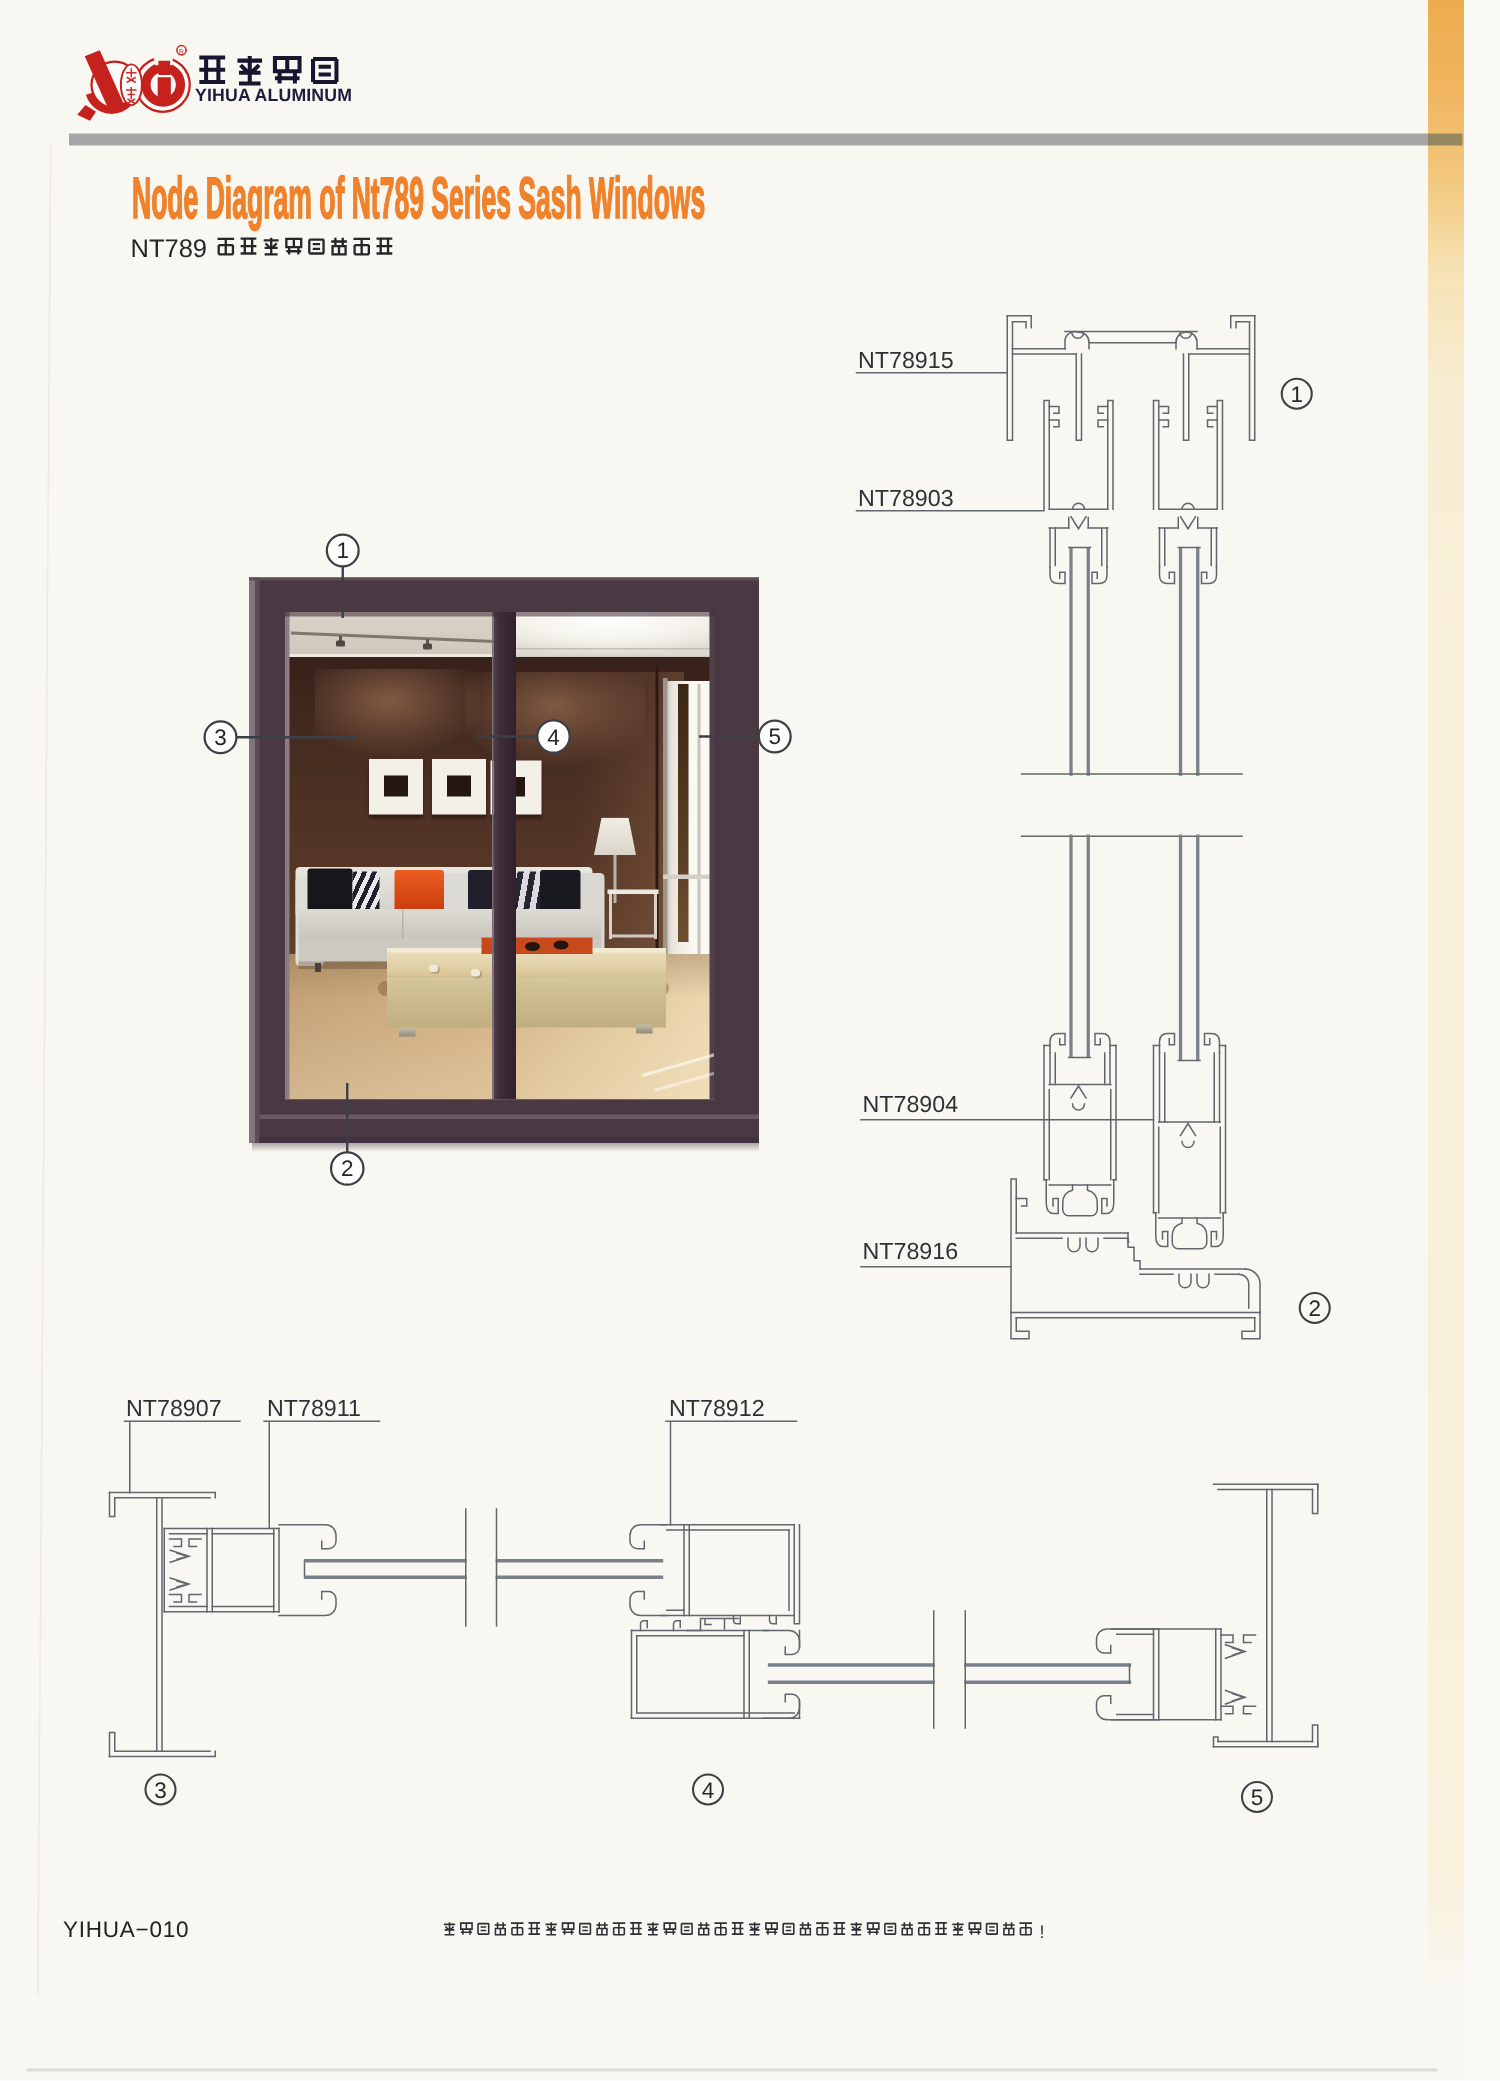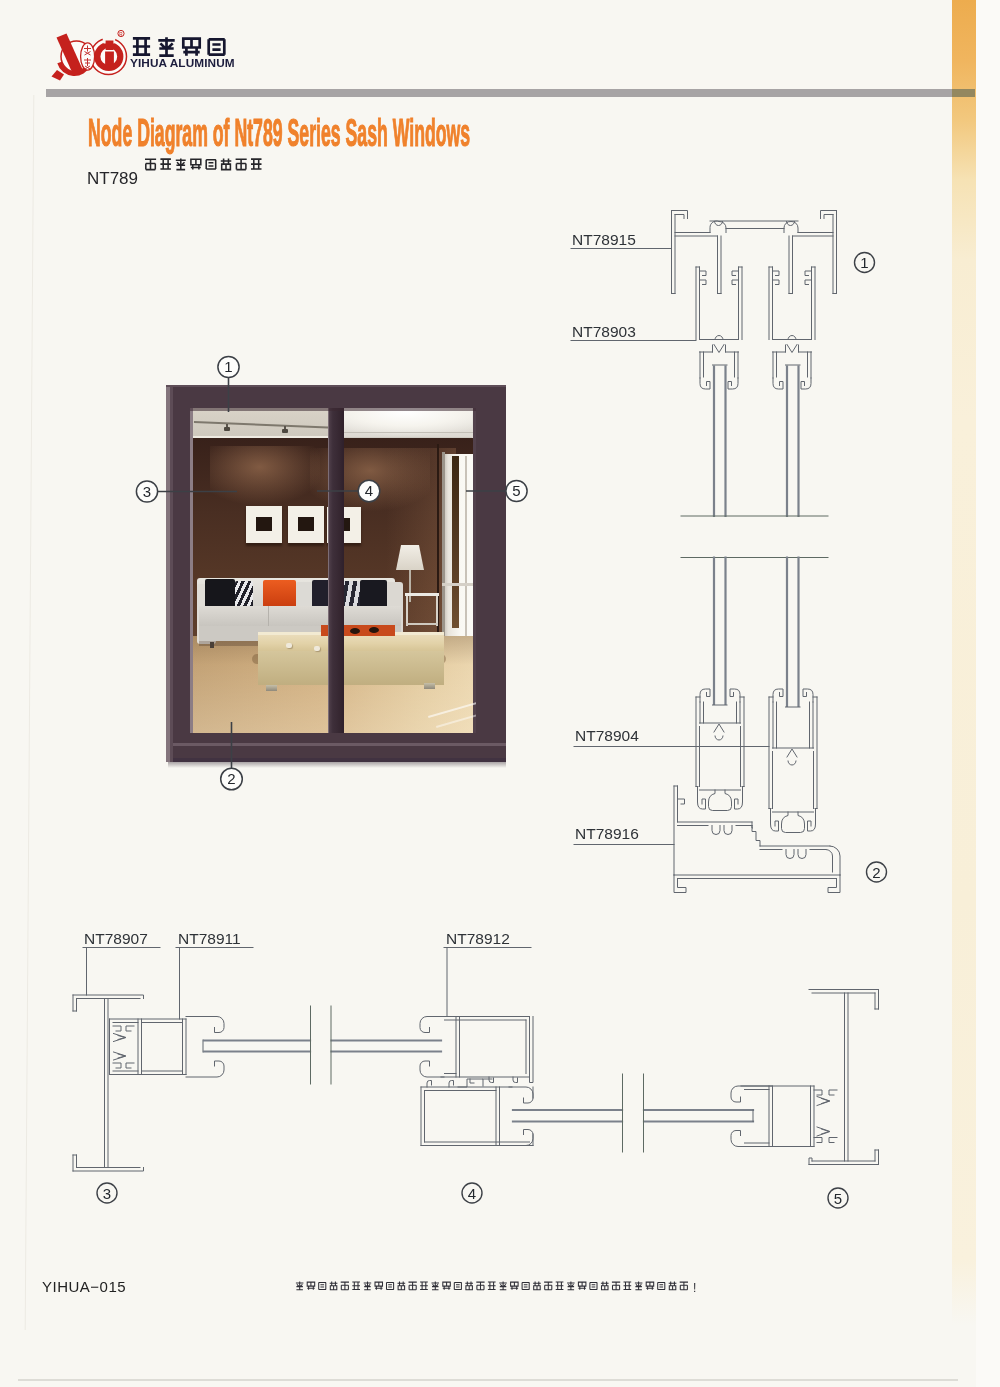--- a/index.html
+++ b/index.html
@@ -33,21 +33,21 @@
       <path d="M 79.7,6.3 V 21.7 M 79.7,6.3 H 95.7 M 95.3,6.3 V 21.7 M 83.4,11.5 H 91.6 M 83.4,16.6 H 91.6 M 79.7,21.7 H 95.7" fill="none" stroke="#16172f" stroke-width="2.70"></path>
     </svg>
 
 <div class="abs" style="left:130px;top:56px;font-size:11.8px;font-weight:bold;color:#1c1d3d;letter-spacing:0.1px;">YIHUA ALUMINUM</div>
 
 <div class="abs" style="left:46px;top:88.5px;width:906px;height:8.5px;background:#a7a4a5;"></div>
 <div class="abs" style="left:952px;top:88.5px;width:23px;height:8.5px;background:#93875f;"></div>
 
 <div class="abs" id="title" style="left:88px;top:112.5px;font-size:39px;font-weight:bold;white-space:nowrap;transform-origin:0 0;transform:scaleX(0.4535);letter-spacing:0px;line-height:1;color:#f0822c;-webkit-text-stroke:1.1px #ef7f28;">Node Diagram of Nt789 Series Sash Windows</div>
 
-<div class="abs" style="left:87px;top:169px;font-size:17px;color:#26262a;">NT789</div>
+<div class="abs" style="left:87px;top:156px;font-size:17px;color:#26262a;">NT789</div>
 
 <svg class="abs" style="left:143px;top:155px" width="130" height="20" viewBox="0 0 130 20">
       <path d="M 2.0,4.3 H 13.1 M 7.5,4.3 V 14.6 M 2.8,8.4 H 12.3 M 2.8,14.6 H 12.3 M 2.8,8.4 V 14.6 M 12.3,8.4 V 14.6" fill="none" stroke="#26262a" stroke-width="1.55"></path>
       <path d="M 17.4,4.1 H 27.9 M 17.4,9.1 H 27.9 M 17.4,14.0 H 27.9 M 20.2,4.1 V 14.0 M 25.1,4.1 V 14.0" fill="none" stroke="#26262a" stroke-width="1.55"></path>
       <path d="M 32.8,5.3 H 42.7 M 37.8,3.5 V 14.6 M 34.0,7.2 L 37.1,10.3 M 41.5,7.2 L 38.4,10.3 M 33.4,14.6 H 42.1 M 33.4,10.3 H 42.1" fill="none" stroke="#26262a" stroke-width="1.55"></path>
       <path d="M 47.9,4.3 H 57.8 V 9.7 H 47.9 Z M 52.9,4.3 V 9.7 M 47.9,12.5 H 57.8 M 49.8,9.7 V 14.6 M 55.9,9.7 V 14.6" fill="none" stroke="#26262a" stroke-width="1.55"></path>
       <path d="M 63.2,4.7 V 14.0 M 63.2,4.7 H 72.9 M 72.7,4.7 V 14.0 M 65.5,7.8 H 70.4 M 65.5,10.9 H 70.4 M 63.2,14.0 H 72.9" fill="none" stroke="#26262a" stroke-width="1.55"></path>
       <path d="M 77.8,6.0 H 88.3 M 80.6,3.5 V 8.4 M 85.5,3.5 V 8.4 M 78.7,9.1 H 87.4 V 14.6 H 78.7 Z M 83.0,9.1 V 14.6" fill="none" stroke="#26262a" stroke-width="1.55"></path>
       <path d="M 92.6,4.3 H 103.7 M 98.1,4.3 V 14.6 M 93.4,8.4 H 102.9 M 93.4,14.6 H 102.9 M 93.4,8.4 V 14.6 M 102.9,8.4 V 14.6" fill="none" stroke="#26262a" stroke-width="1.55"></path>
       <path d="M 108.0,4.1 H 118.5 M 108.0,9.1 H 118.5 M 108.0,14.0 H 118.5 M 110.8,4.1 V 14.0 M 115.7,4.1 V 14.0" fill="none" stroke="#26262a" stroke-width="1.55"></path>
@@ -433,21 +433,21 @@
       </g>
       <g>
         <circle cx="472" cy="1193" r="10" stroke="#3d4147" stroke-width="1.4" fill="none"></circle>
         <text x="472" y="1198.5" font-family="Liberation Sans" font-size="15" fill="#23282e" text-anchor="middle" stroke="none">4</text>
       </g>
       <g>
         <circle cx="838" cy="1198" r="10" stroke="#3d4147" stroke-width="1.4" fill="none"></circle>
         <text x="838" y="1203.5" font-family="Liberation Sans" font-size="15" fill="#23282e" text-anchor="middle" stroke="none">5</text>
       </g>
     </svg>
-<div class="abs" style="left:42px;top:1278px;font-size:15px;color:#222;letter-spacing:0.5px;">YIHUA−015</div>
+<div class="abs" style="left:42px;top:1278px;font-size:15px;color:#222;letter-spacing:0.5px;">YIHUA−010</div>
 
 <svg class="abs" style="left:294px;top:1279px" width="420" height="17" viewBox="0 0 420 17">
       <path d="M 1.9,3.9 H 9.4 M 5.7,2.5 V 10.8 M 2.9,5.3 L 5.2,7.6 M 8.4,5.3 L 6.1,7.6 M 2.4,10.8 H 8.9 M 2.4,7.6 H 8.9" fill="none" stroke="#2e2e36" stroke-width="1.05"></path>
       <path d="M 13.2,3.1 H 20.7 V 7.1 H 13.2 Z M 16.9,3.1 V 7.1 M 13.2,9.2 H 20.7 M 14.6,7.1 V 10.8 M 19.3,7.1 V 10.8" fill="none" stroke="#2e2e36" stroke-width="1.05"></path>
       <path d="M 24.7,3.4 V 10.4 M 24.7,3.4 H 32.0 M 31.8,3.4 V 10.4 M 26.4,5.7 H 30.1 M 26.4,8.0 H 30.1 M 24.7,10.4 H 32.0" fill="none" stroke="#2e2e36" stroke-width="1.05"></path>
       <path d="M 35.7,4.3 H 43.4 M 37.7,2.5 V 6.2 M 41.4,2.5 V 6.2 M 36.3,6.7 H 42.8 V 10.8 H 36.3 Z M 39.6,6.7 V 10.8" fill="none" stroke="#2e2e36" stroke-width="1.05"></path>
       <path d="M 46.7,3.1 H 55.0 M 50.9,3.1 V 10.8 M 47.3,6.2 H 54.4 M 47.3,10.8 H 54.4 M 47.3,6.2 V 10.8 M 54.4,6.2 V 10.8" fill="none" stroke="#2e2e36" stroke-width="1.05"></path>
       <path d="M 58.3,2.9 H 66.0 M 58.3,6.7 H 66.0 M 58.3,10.4 H 66.0 M 60.3,2.9 V 10.4 M 64.0,2.9 V 10.4" fill="none" stroke="#2e2e36" stroke-width="1.05"></path>
       <path d="M 69.7,3.9 H 77.2 M 73.5,2.5 V 10.8 M 70.7,5.3 L 73.0,7.6 M 76.2,5.3 L 73.9,7.6 M 70.2,10.8 H 76.7 M 70.2,7.6 H 76.7" fill="none" stroke="#2e2e36" stroke-width="1.05"></path>
       <path d="M 81.0,3.1 H 88.5 V 7.1 H 81.0 Z M 84.8,3.1 V 7.1 M 81.0,9.2 H 88.5 M 82.4,7.1 V 10.8 M 87.1,7.1 V 10.8" fill="none" stroke="#2e2e36" stroke-width="1.05"></path>

